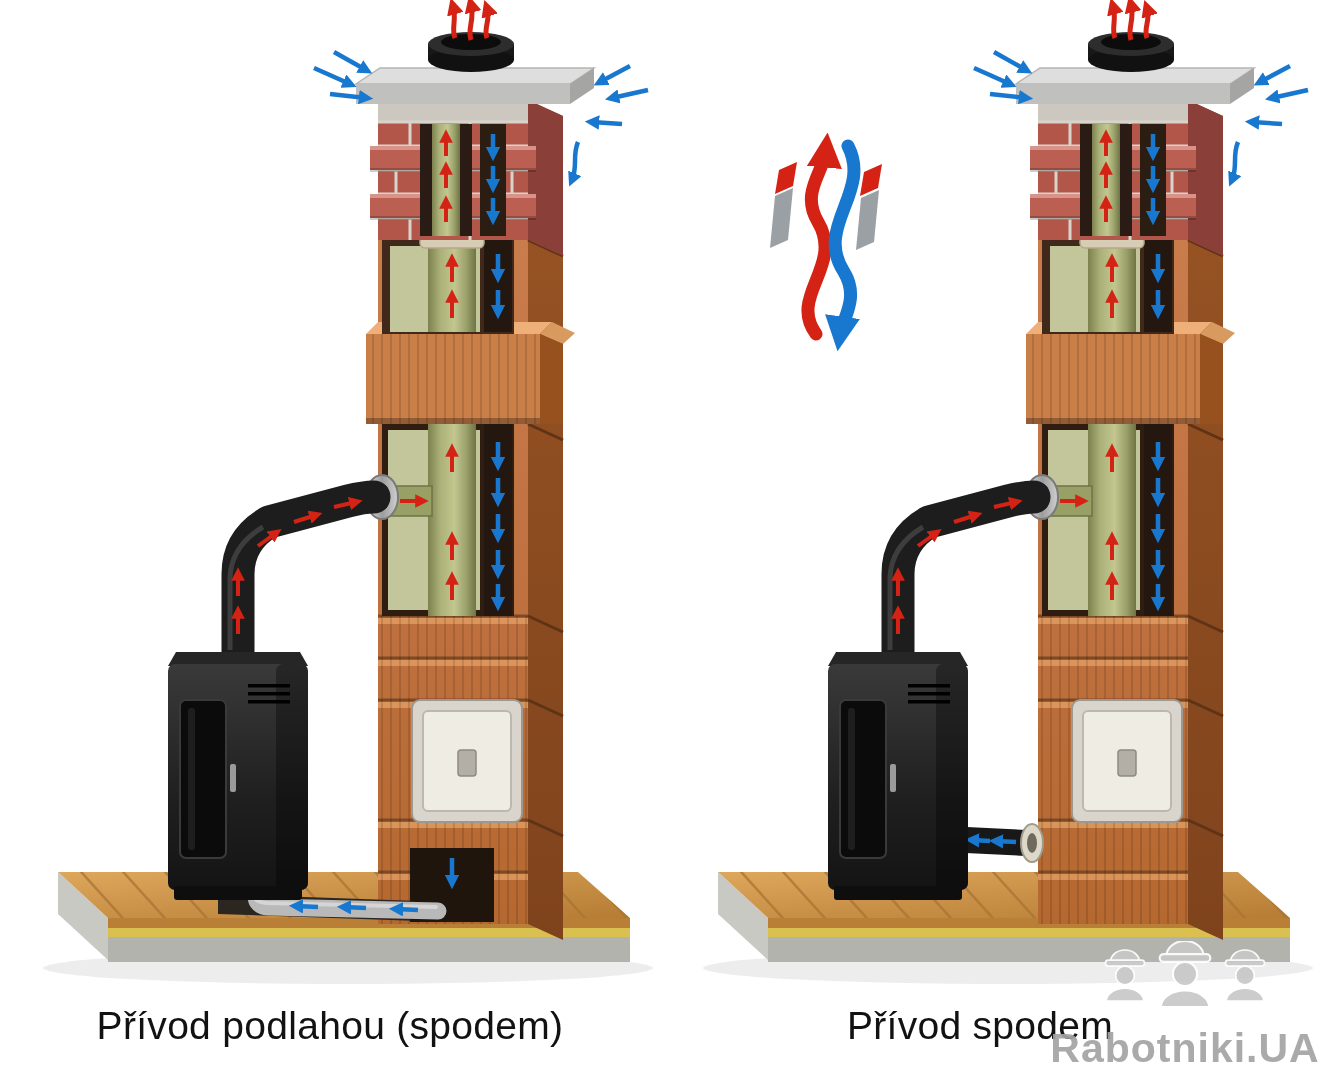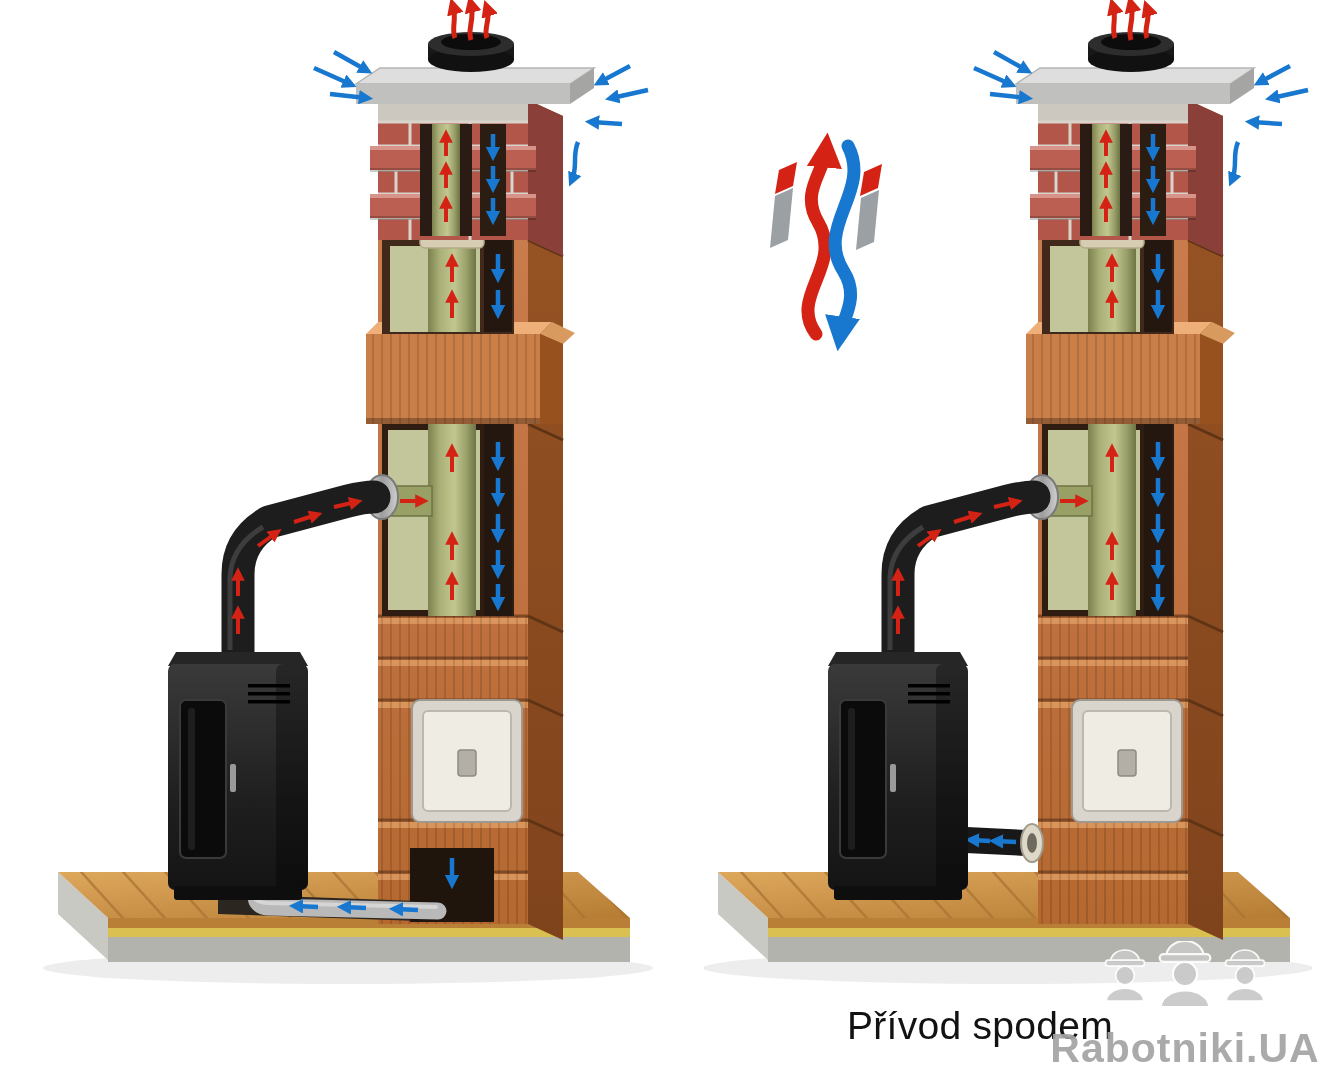--- a/index.html
+++ b/index.html
@@ -304,20 +304,21 @@
 <g>
   <polygon points="779,170 797,162 793,186 775,194" fill="#d42314"></polygon>
   <polygon points="775,196 793,188 788,240 770,248" fill="#9aa0a4"></polygon>
   <polygon points="864,172 882,164 878,188 860,196" fill="#d42314"></polygon>
   <polygon points="861,198 879,190 874,242 856,250" fill="#9aa0a4"></polygon>
   <path d="M816,334 C788,296 844,266 818,222 C800,192 824,172 826,150" stroke="#d42314" stroke-width="13" fill="none" stroke-linecap="round" marker-end="url(#mRL)"></path>
   <path d="M848,146 C872,192 814,226 844,272 C860,298 842,320 840,334" stroke="#1878cf" stroke-width="13" fill="none" stroke-linecap="round" marker-end="url(#mBL)"></path>
 </g>
 </svg>
 
+<div class="caption" id="cap-left">Přívod podlahou (spodem)</div>
 <div class="caption" id="cap-right">Přívod spodem</div>
 
 <div class="watermark">
   <svg width="230" height="80" viewBox="0 0 230 80">
     <g fill="#c8c8c8" stroke="#ffffff" stroke-width="2">
       <g transform="translate(55,26) scale(0.85)">
         <path d="M-17,-6 a17,14 0 0 1 34,0 z"></path>
             <rect x="-23" y="-8" width="46" height="7" rx="3.5"></rect>
         <circle cx="0" cy="10" r="11"></circle>
             <path d="M-22,40 a22,15 0 0 1 44,0 z"></path>

